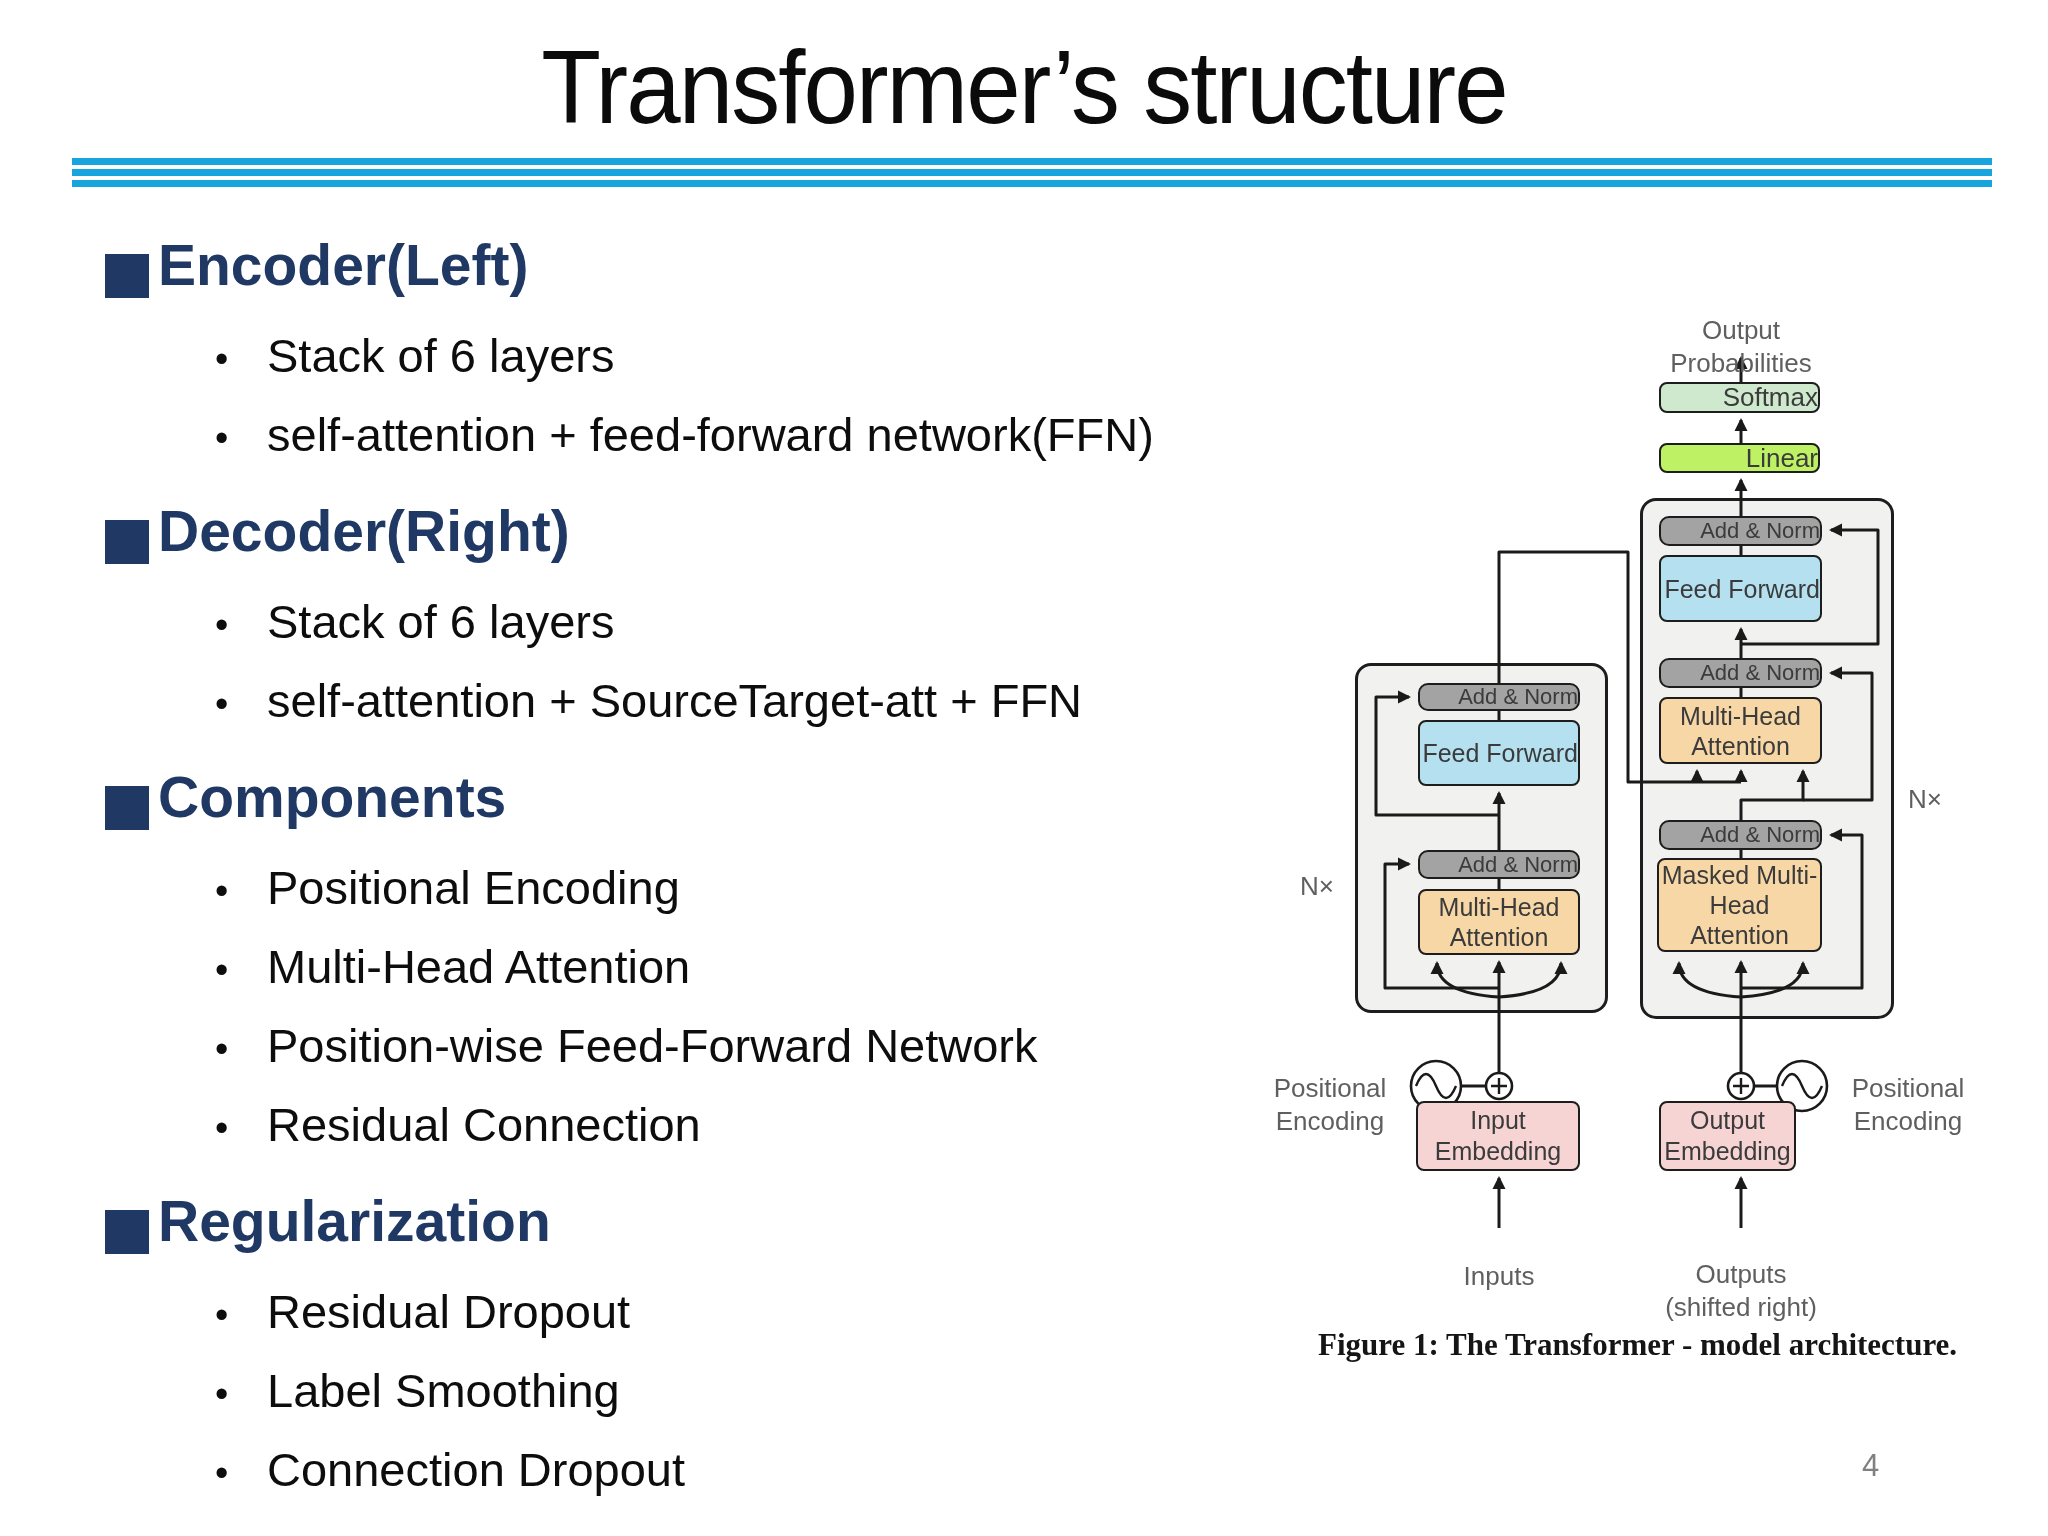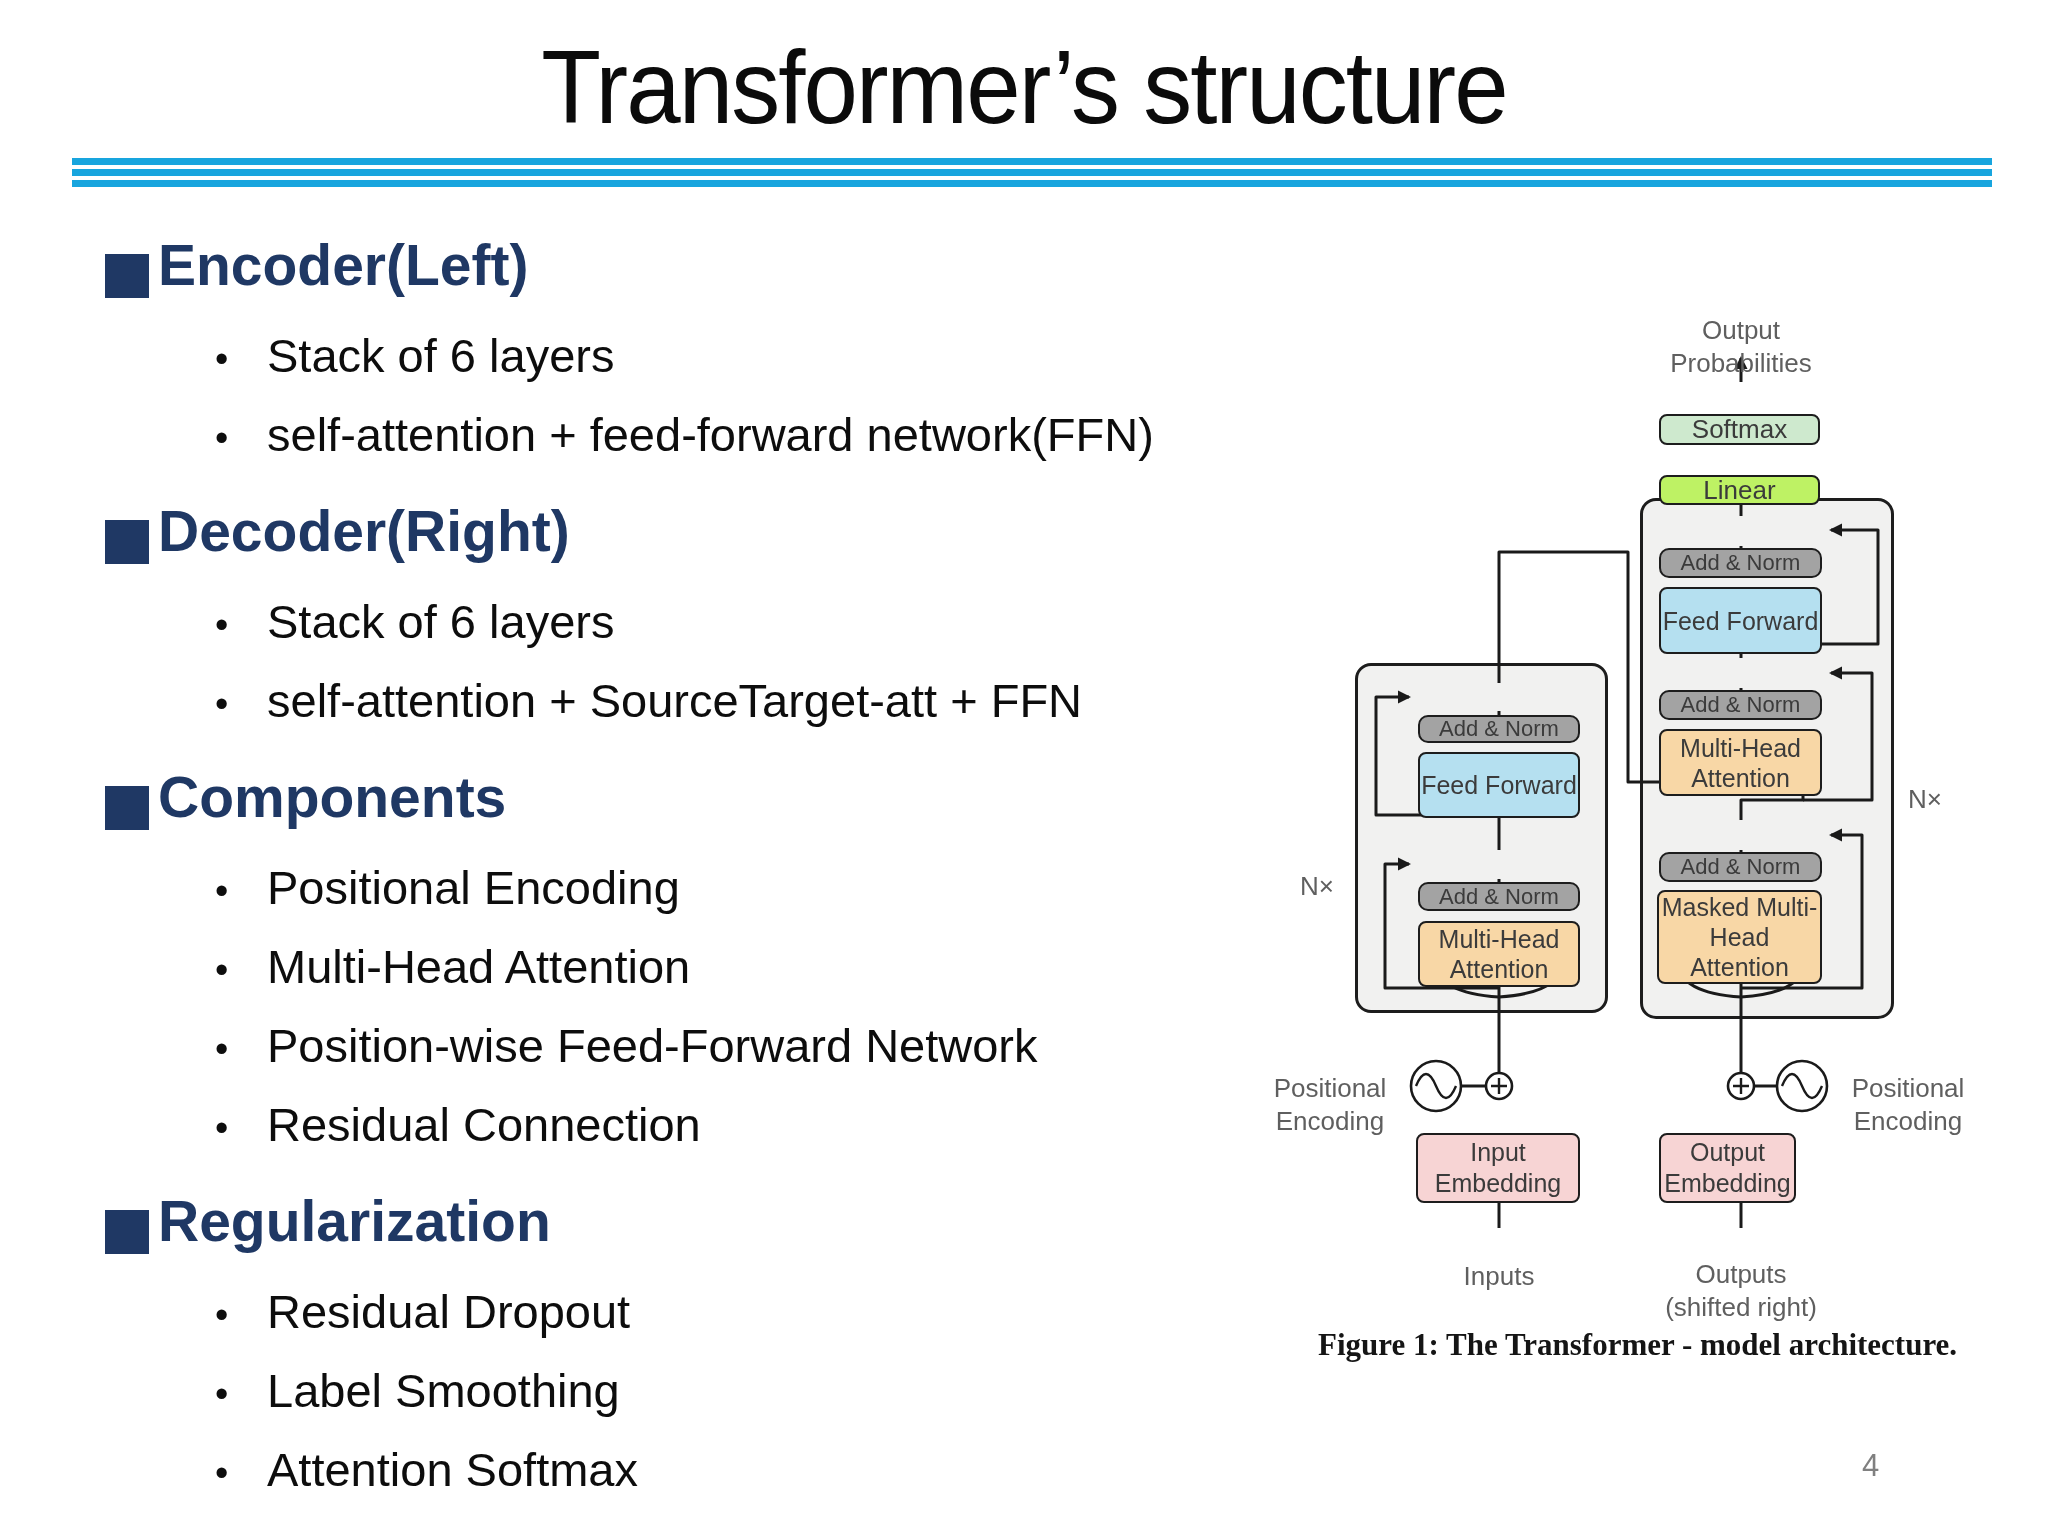--- a/index.html
+++ b/index.html
@@ -21,22 +21,22 @@
   .b{display:flex;align-items:baseline;padding-left:110px;font-size:47px;
      line-height:75px;white-space:nowrap;}
   .dot{width:52px;flex:0 0 auto;font-size:38px;}
 
   
   .fig{position:absolute;left:0;top:0;}
   .outer{position:absolute;background:#f1f1f0;border:3px solid #1d1d1d;
          border-radius:16px;z-index:1;}
   svg.wires{position:absolute;left:1240px;top:260px;z-index:2;}
   .dbox{position:absolute;z-index:3;border:2.5px solid #1d1d1d;border-radius:8px;
-        display:flex;align-items:center;justify-content:center;text-align:center;
-        color:#3b3b3b;box-sizing:border-box;margin-top:32px;}
+        display:flex;align-items:center;justify-content:flex-end;text-align:center;
+        color:#3b3b3b;box-sizing:border-box;}
   .an{background:#a3a3a3;font-size:22px;border-radius:10px;}
   .ffn{background:#B5E0F0;font-size:25px;line-height:30px;}
   .mha{background:#F8D7A6;font-size:25px;line-height:30px;}
   .smx{background:#CEE9CE;font-size:26px;}
   .lin{background:#bef264;font-size:26px;}
   .emb{background:#F7D4D4;font-size:25px;line-height:31px;}
   .glabel{position:absolute;z-index:3;color:#5f5f5f;font-size:26px;line-height:33px;
           text-align:center;margin-top:26px;}
   .caption{position:absolute;z-index:3;font-family:"Liberation Serif",serif;
            font-weight:700;font-size:31px;color:#151515;white-space:nowrap;}
@@ -105,21 +105,21 @@
   <div class="b">
       <span class="dot">•</span>
       <span>Residual Dropout</span>
     </div>
   <div class="b">
       <span class="dot">•</span>
       <span>Label Smoothing</span>
     </div>
   <div class="b">
       <span class="dot">•</span>
-      <span>Attention Softmax</span>
+      <span>Connection Dropout</span>
     </div>
 </div>
 
 <div class="fig">
 
   <div class="outer" style="left:1355px;top:663px;width:247px;height:344px;"></div>
   <div class="outer" style="left:1640px;top:498px;width:248px;height:515px;"></div>
 
   <svg class="wires" width="808" height="1160" viewBox="1240 260 808 1160">
     <defs>

